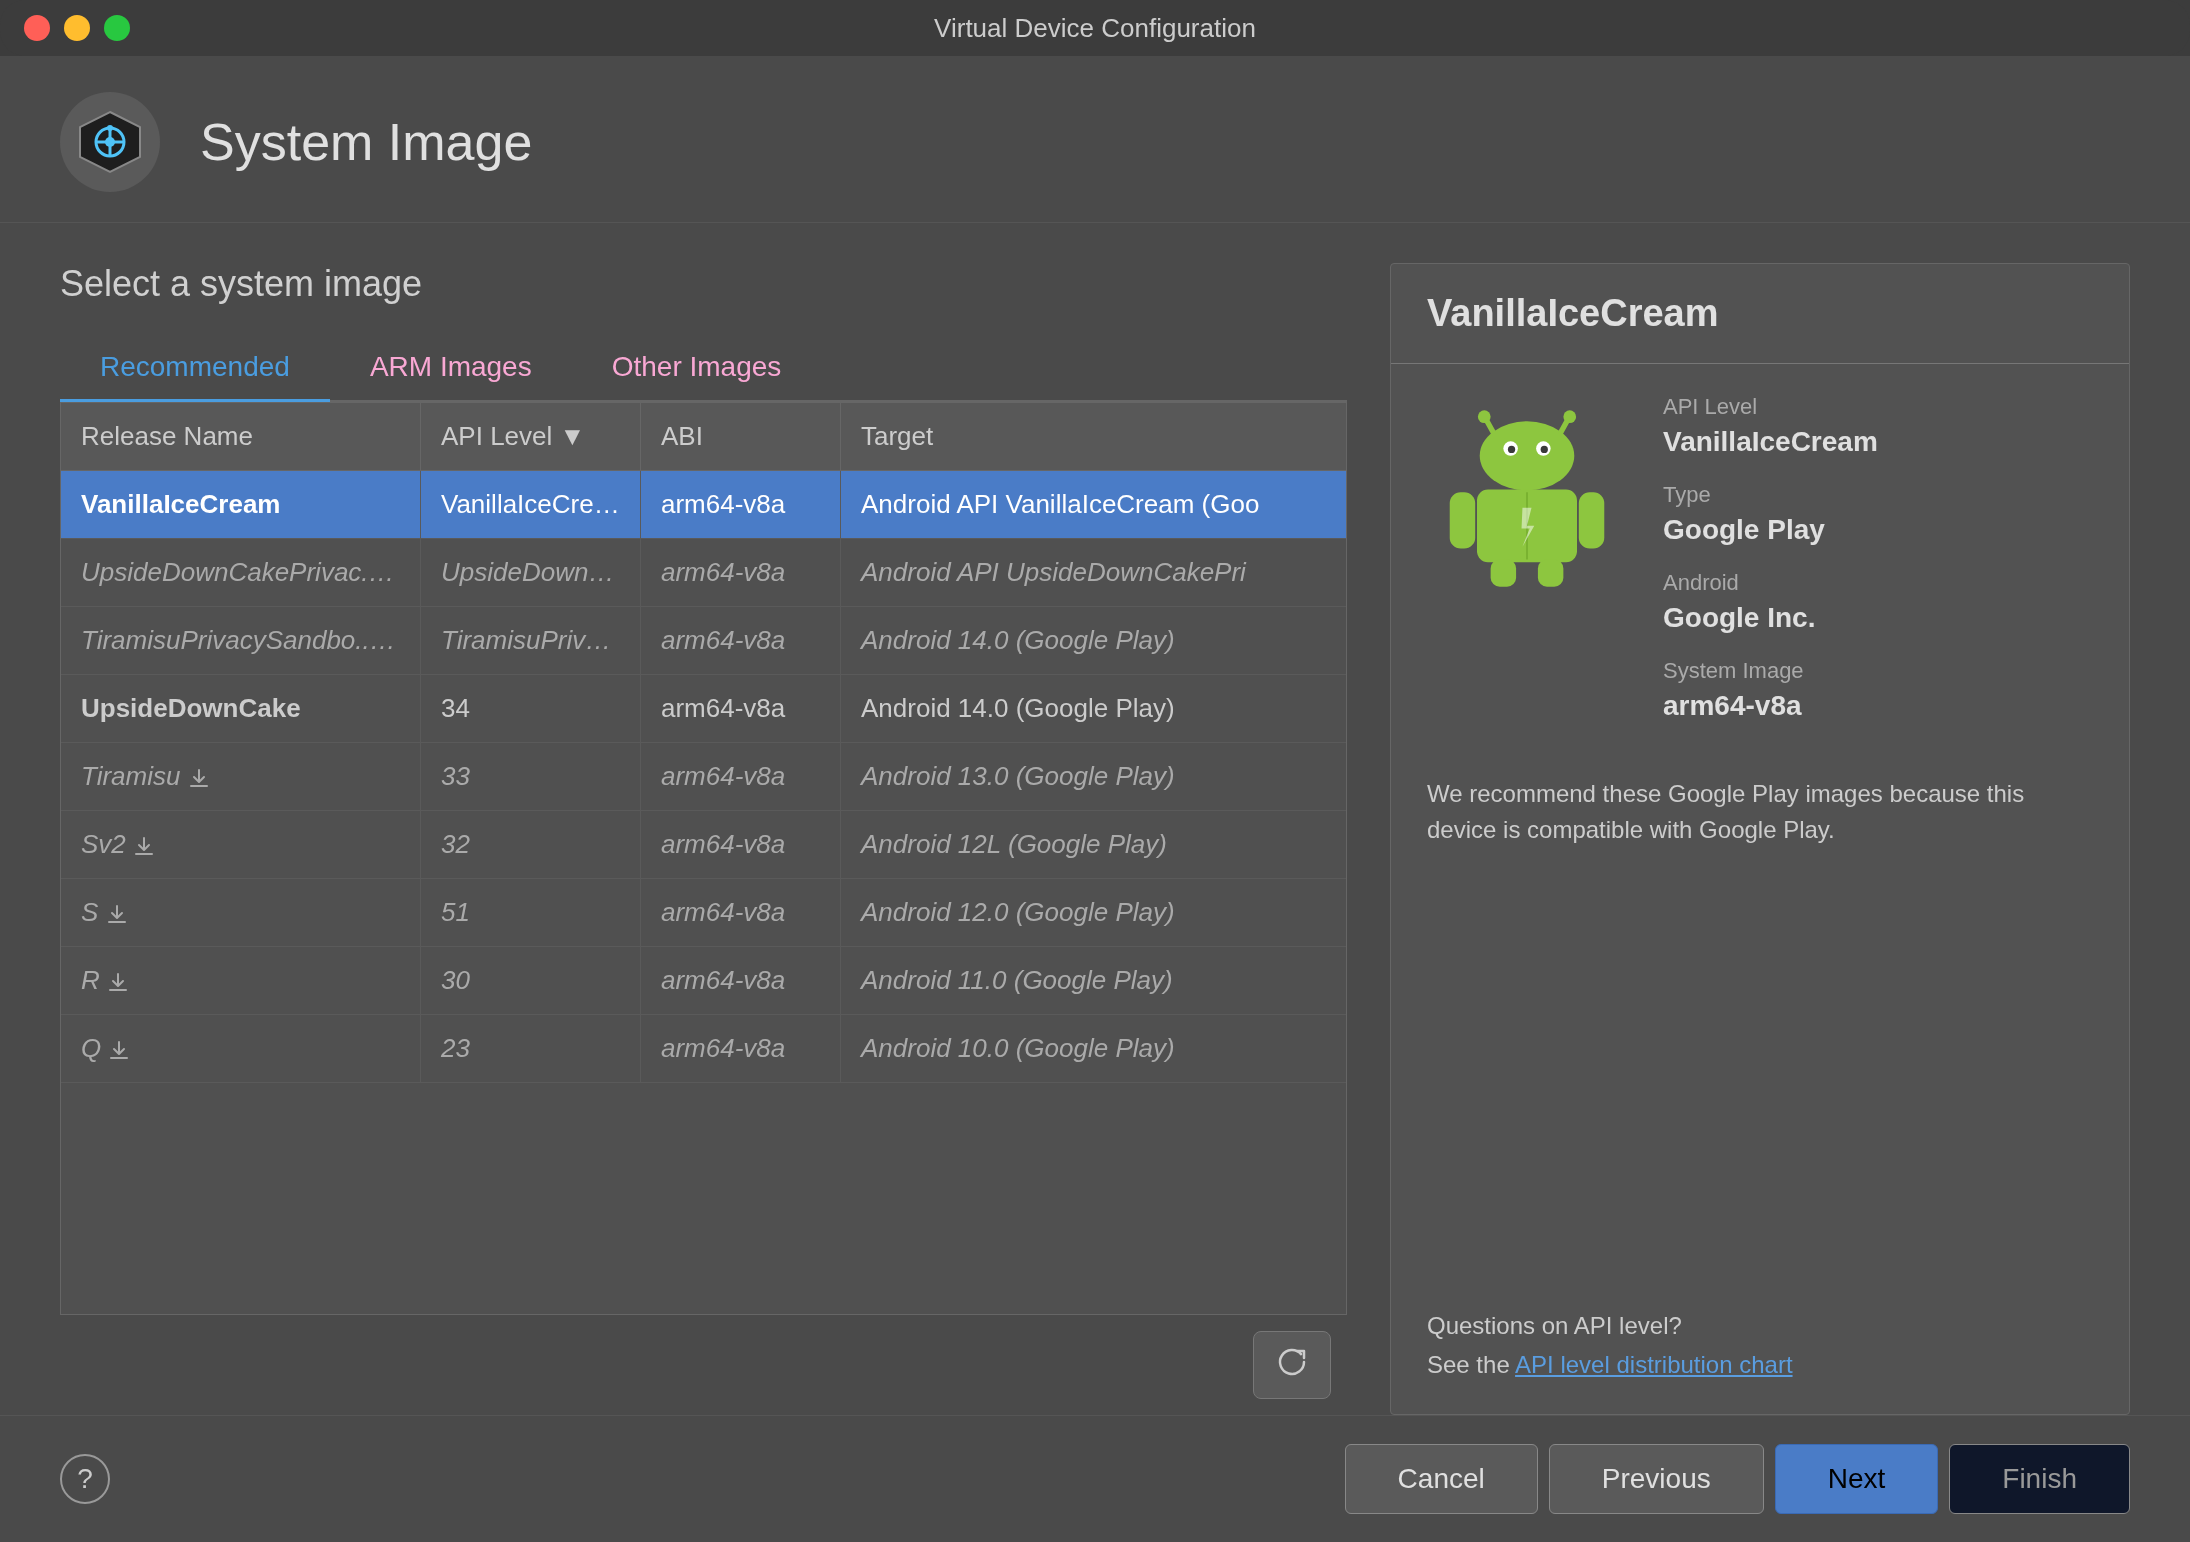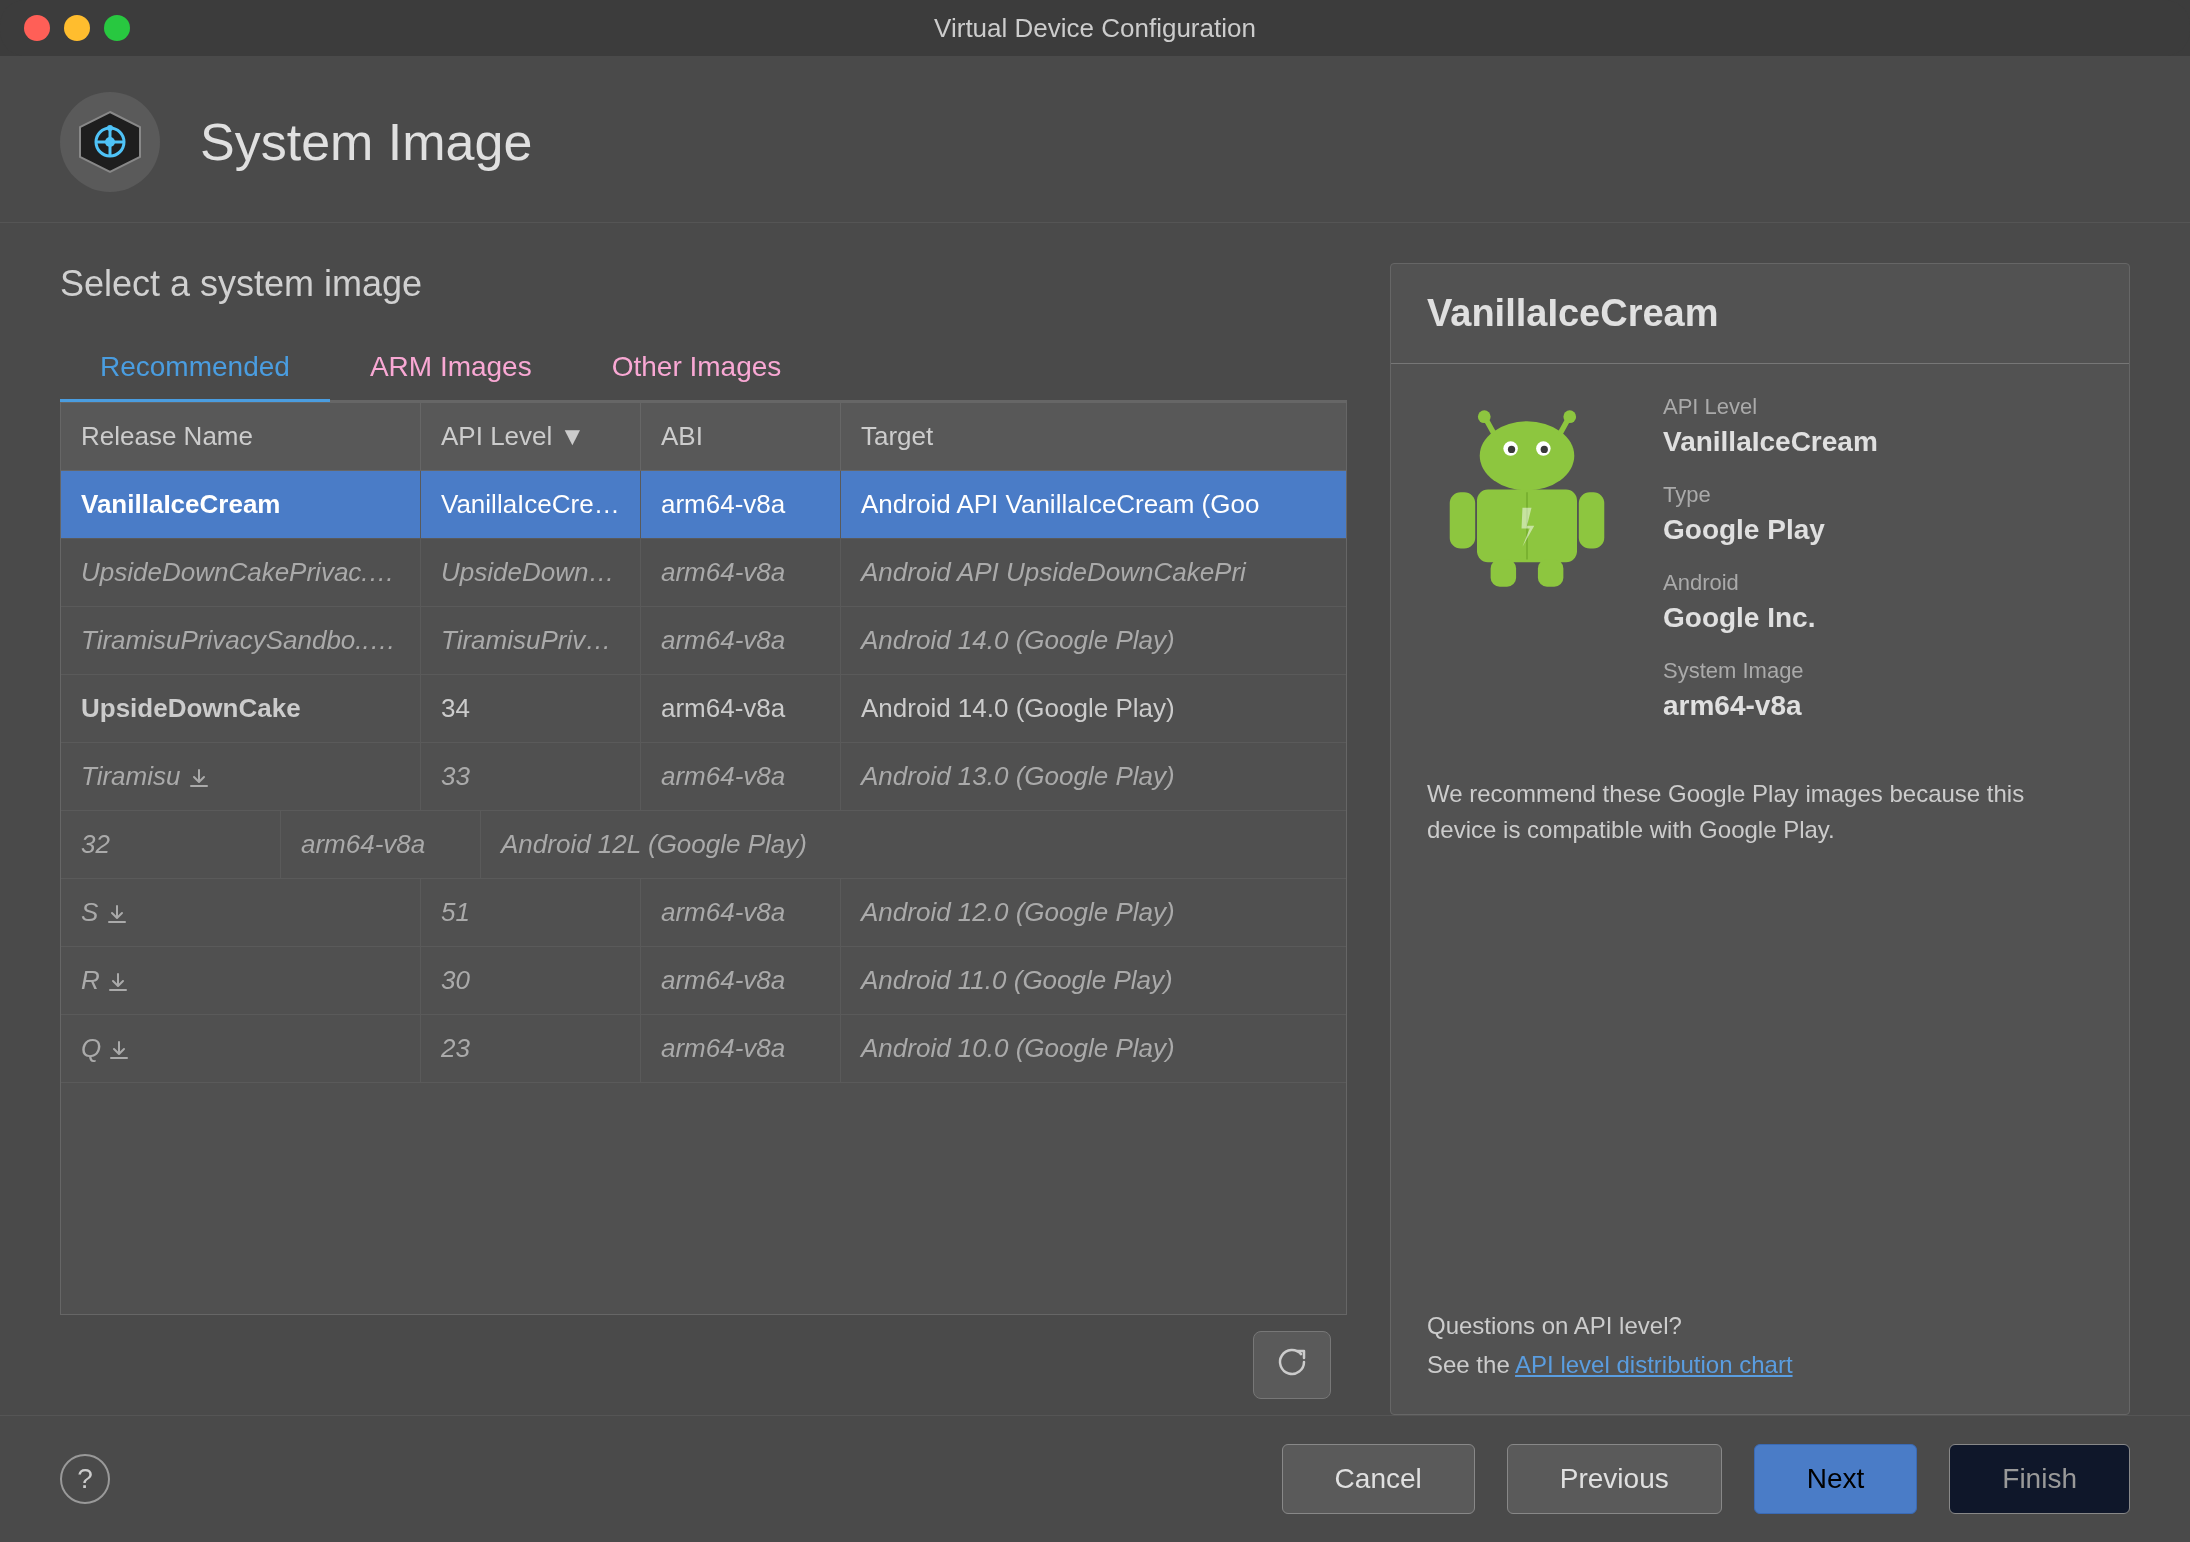--- a/index.html
+++ b/index.html
@@ -287,21 +287,21 @@
       border: 2px solid #999;
       color: #ccc;
       font-size: 28px;
       cursor: pointer;
       display: flex;
       align-items: center;
       justify-content: center;
     }
     .footer-right {
       display: flex;
-      gap: 32px;
+      gap: 11px;
       align-items: center;
     }
     .btn {
       padding: 18px 52px;
       font-size: 28px;
       border-radius: 6px;
       cursor: pointer;
     }
     .btn-cancel {
       background: #5a5a5a;
@@ -413,20 +413,24 @@
             <div class="table-row italic">
               <div class="td td-release">Tiramisu<span> <svg style="display:inline-block;vertical-align:middle" width="22" height="22" viewBox="0 0 22 22" fill="none">
                     <path d="M11 3v11M6 10l5 5 5-5" stroke="#aaa" stroke-width="2" stroke-linecap="round" stroke-linejoin="round"></path>
                     <line x1="3" y1="19" x2="19" y2="19" stroke="#aaa" stroke-width="2" stroke-linecap="round"></line>
                   </svg></span></div>
               <div class="td td-api">33</div>
               <div class="td td-abi">arm64-v8a</div>
               <div class="td td-target">Android 13.0 (Google Play)</div>
             </div>
             <div class="table-row italic">
+              <div class="td td-release">Sv2<span> <svg style="display:inline-block;vertical-align:middle" width="22" height="22" viewBox="0 0 22 22" fill="none">
+                    <path d="M11 3v11M6 10l5 5 5-5" stroke="#aaa" stroke-width="2" stroke-linecap="round" stroke-linejoin="round"></path>
+                    <line x1="3" y1="19" x2="19" y2="19" stroke="#aaa" stroke-width="2" stroke-linecap="round"></line>
+                  </svg></span></div>
               <div class="td td-api">32</div>
               <div class="td td-abi">arm64-v8a</div>
               <div class="td td-target">Android 12L (Google Play)</div>
             </div>
             <div class="table-row italic">
               <div class="td td-release">S<span> <svg style="display:inline-block;vertical-align:middle" width="22" height="22" viewBox="0 0 22 22" fill="none">
                     <path d="M11 3v11M6 10l5 5 5-5" stroke="#aaa" stroke-width="2" stroke-linecap="round" stroke-linejoin="round"></path>
                     <line x1="3" y1="19" x2="19" y2="19" stroke="#aaa" stroke-width="2" stroke-linecap="round"></line>
                   </svg></span></div>
               <div class="td td-api">51</div>

